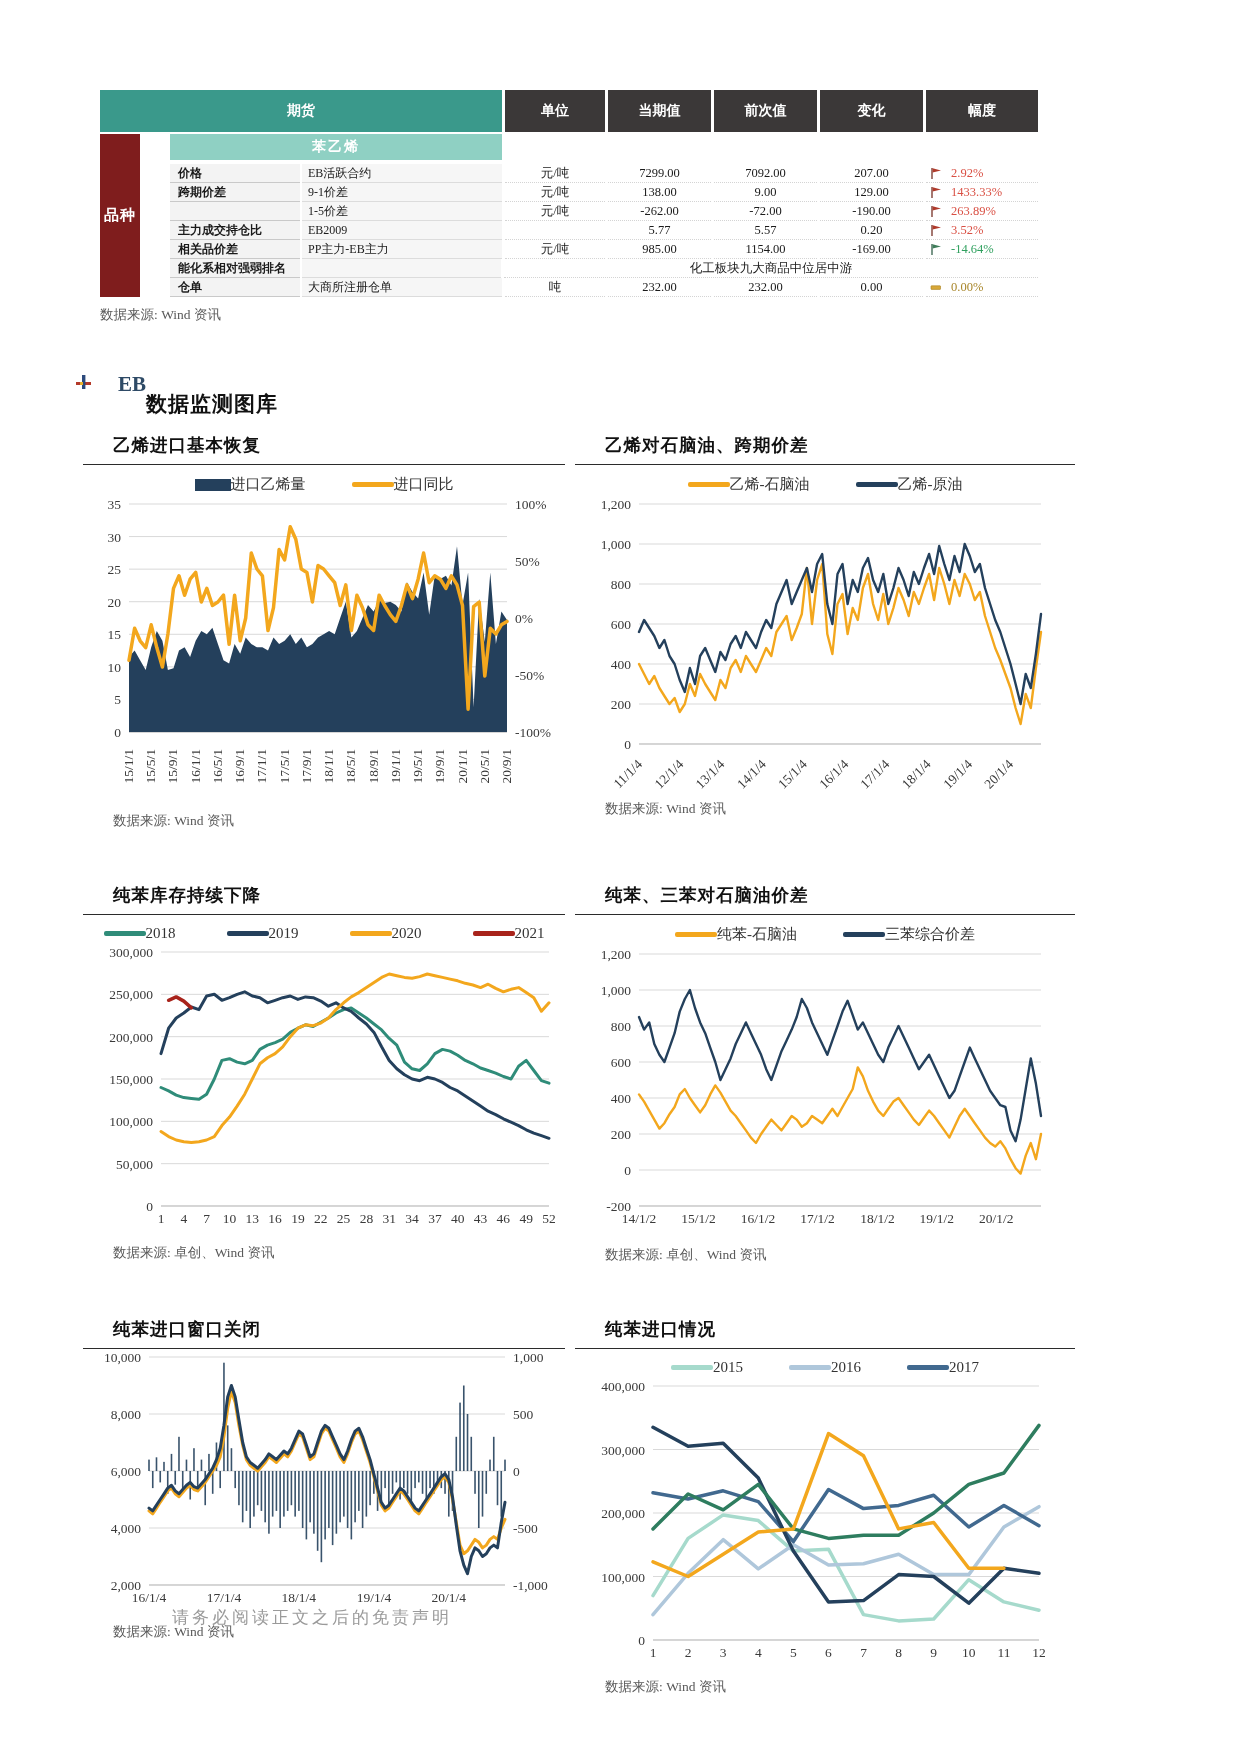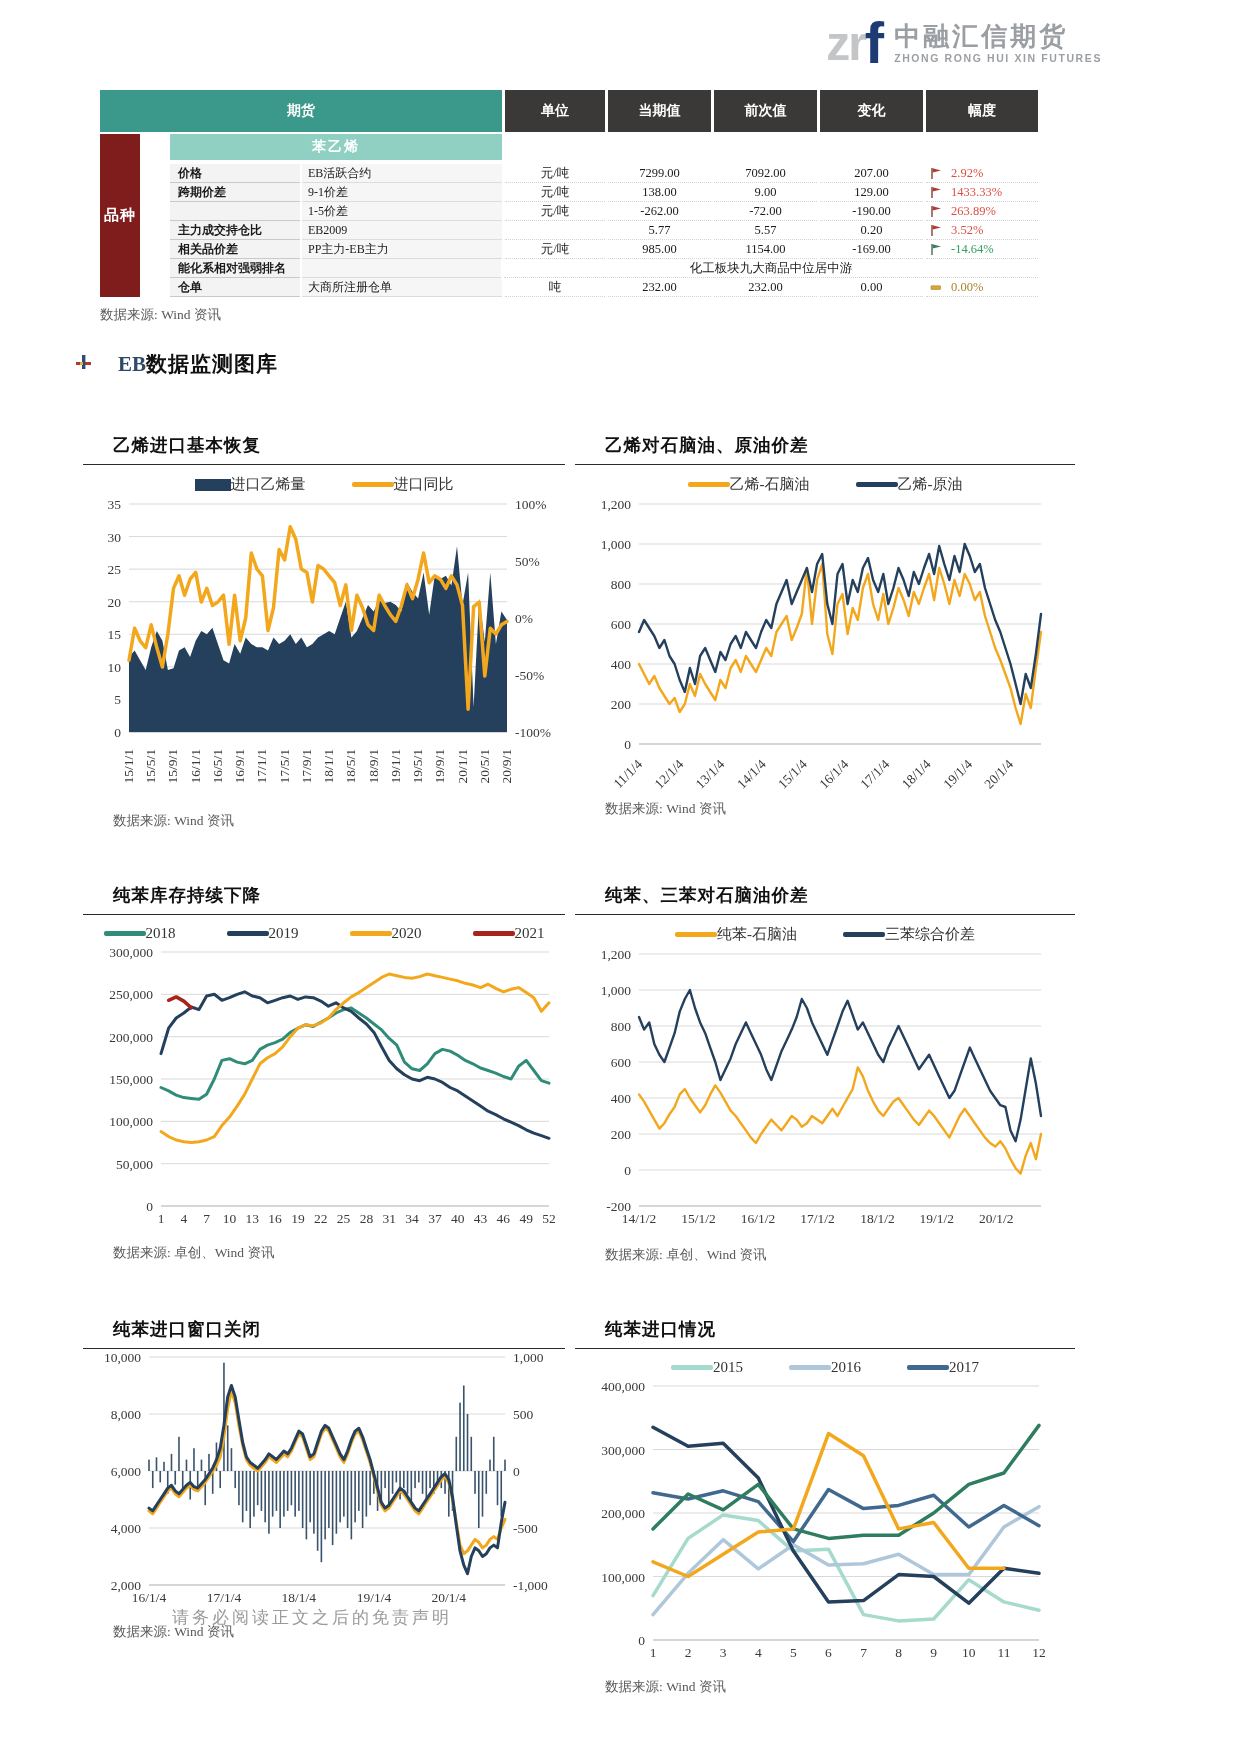--- a/index.html
+++ b/index.html
@@ -27,49 +27,41 @@
   .c-name{width:200px;background:#f6f6f6;font-size:12px;padding-left:6px;box-sizing:border-box;border-bottom:1px solid #dcdcdc;}
   .c-unit{width:100px;justify-content:center;border-bottom:1px dotted #d4d4d4;}
   .c-num{width:103px;justify-content:center;border-bottom:1px dotted #d4d4d4;}
   .c-pct{width:112px;margin-right:0;border-bottom:1px dotted #d4d4d4;padding-left:4px;box-sizing:border-box;gap:8px;}
   .c-span{width:536px;margin-right:0;justify-content:center;border-bottom:1px dotted #d4d4d4;font-size:12.5px;}
   .tsource{margin-top:9px;color:#595959;font-size:13.5px;}
   
   .sec{position:absolute;top:350px;left:75px;display:flex;align-items:center;text-align:center;}
   .sec-icon{margin-right:26px;}
   .sec-eb{color:#2e4a66;font-weight:bold;font-size:21px;}
-  .sec-cn{color:#111;font-weight:bold;font-size:21px;letter-spacing:1px;}
+  .sec-cn{color:#111;font-weight:bold;font-size:21px;letter-spacing:1px;margin-top:40px;}
   
   .charts{position:absolute;top:392px;left:83px;display:grid;grid-template-columns:482px 500px;column-gap:10px;}
   .chart-block{position:relative;margin-bottom:12px;}
   .chart-title{margin-left:30px;font-weight:bold;font-size:17.5px;color:#111;letter-spacing:1px;margin-top:41px;}
   .rule{border-top:1.5px solid #2b2b2b;margin-top:7px;}
   .legend{display:flex;justify-content:center;gap:46px;margin:10px 0 0 0;flex-wrap:wrap;}
   .legend.spread{justify-content:space-around;gap:10px;}
   .legend.col{flex-direction:column;align-items:flex-start;gap:3px;margin-left:118px;}
   .lg-item{display:flex;align-items:center;font-size:15px;color:#333;}
   .sw-line{width:42px;height:4.5px;border-radius:2px;display:inline-block;}
   .sw-bar{width:36px;height:12px;display:inline-block;}
   .source{margin-left:30px;color:#595959;font-size:13.5px;margin-top:2px;}
   svg text{font-family:"Liberation Serif","DejaVu Serif",serif;font-size:13.5px;fill:#3a3a3a;}
   .footer{position:absolute;top:1606px;left:172px;color:#9a9a9a;font-size:17px;letter-spacing:3px;}
 </style>
 </head>
 <body>
 
 <div class="page">
 
-  <div class="logo">
-    <span class="lg-zr">zr</span>
-    <span class="lg-f">f</span>
-    <div class="lg-txt">
-      <div class="lg-cn">中融汇信期货</div>
-      <div class="lg-en">ZHONG RONG HUI XIN FUTURES</div>
-    </div>
-  </div>
 
   <div class="twrap">
     <div class="thead">
       <div class="th th-fut">期货</div>
       <div class="th th-unit">单位</div>
       <div class="th th-num">当期值</div>
       <div class="th th-num">前次值</div>
       <div class="th th-num">变化</div>
       <div class="th th-pct">幅度</div>
     </div>
@@ -242,21 +234,21 @@
           <text x="361.2941176470588" y="255" transform="rotate(-90 361.2941176470588 255)" text-anchor="end">19/9/1</text>
           <text x="383.52941176470586" y="255" transform="rotate(-90 383.52941176470586 255)" text-anchor="end">20/1/1</text>
           <text x="405.7647058823529" y="255" transform="rotate(-90 405.7647058823529 255)" text-anchor="end">20/5/1</text>
           <text x="428" y="255" transform="rotate(-90 428 255)" text-anchor="end">20/9/1</text>
           <path d="M46.0 163.1 L51.6 156.6 L57.1 166.3 L62.7 176.1 L68.2 153.3 L73.8 137.0 L79.4 146.8 L84.9 176.1 L90.5 174.2 L96.0 156.6 L101.6 153.3 L107.1 163.1 L112.7 146.8 L118.3 137.0 L123.8 140.3 L129.4 133.8 L134.9 150.1 L140.5 166.3 L146.1 169.6 L151.6 150.1 L157.2 159.8 L162.7 143.5 L168.3 150.1 L173.9 153.3 L179.4 153.3 L185.0 156.6 L190.5 143.5 L196.1 150.1 L201.6 146.8 L207.2 140.3 L212.8 150.1 L218.3 143.5 L223.9 153.3 L229.4 150.1 L235.0 143.5 L240.6 140.3 L246.1 137.0 L251.7 140.3 L257.2 124.0 L262.8 107.7 L268.4 143.5 L273.9 137.0 L279.5 124.0 L285.0 111.0 L290.6 117.5 L296.1 106.4 L301.7 109.0 L307.3 107.7 L312.8 111.0 L318.4 117.5 L323.9 88.2 L329.5 97.9 L335.1 104.5 L340.6 78.4 L346.2 120.7 L351.7 81.7 L357.3 84.9 L362.9 81.7 L368.4 91.4 L374.0 52.3 L379.5 111.0 L385.1 78.4 L390.6 213.2 L396.2 104.5 L401.8 148.1 L407.3 78.4 L412.9 150.1 L418.4 117.5 L424.0 126.0 L424.0 238.0 L46.0 238.0 Z" fill="#24405C" stroke="none"></path>
           <path d="M46.0 166.2 L51.6 134.3 L57.1 146.8 L62.7 153.6 L68.2 130.8 L73.8 153.6 L79.4 173.0 L84.9 140.0 L90.5 94.4 L96.0 81.8 L101.6 101.2 L107.1 85.2 L112.7 78.4 L118.3 108.0 L123.8 94.4 L129.4 111.5 L134.9 108.0 L140.5 101.2 L146.1 150.2 L151.6 101.2 L157.2 146.8 L162.7 124.0 L168.3 59.0 L173.9 75.0 L179.4 81.8 L185.0 136.5 L190.5 113.7 L196.1 55.6 L201.6 65.9 L207.2 32.8 L212.8 45.3 L218.3 75.0 L223.9 78.4 L229.4 108.0 L235.0 71.6 L240.6 75.0 L246.1 81.8 L251.7 88.7 L257.2 111.5 L262.8 90.9 L268.4 136.5 L273.9 101.2 L279.5 113.7 L285.0 130.8 L290.6 136.5 L296.1 101.2 L301.7 111.5 L307.3 120.6 L312.8 127.4 L318.4 111.5 L323.9 90.9 L329.5 104.6 L335.1 85.2 L340.6 59.0 L346.2 88.7 L351.7 81.8 L357.3 85.2 L362.9 94.4 L368.4 81.8 L374.0 90.9 L379.5 111.5 L385.1 215.2 L390.6 112.6 L396.2 108.0 L401.8 182.1 L407.3 134.3 L412.9 140.0 L418.4 130.8 L424.0 127.4 " fill="none" stroke="#F3A71D" stroke-width="3.5" stroke-linejoin="round" stroke-linecap="round"></path>
         </svg>
       <div class="source">数据来源: Wind 资讯</div>
     </div>
     <div class="chart-block">
-      <div class="chart-title">乙烯对石脑油、原油价差</div>
+      <div class="chart-title">乙烯对石脑油、跨期价差</div>
       <div class="rule"></div>
       <div class="legend">
           <span class="lg-item">
             <span class="sw-line" style="background: rgb(243, 167, 29);"></span>
             <span>乙烯-石脑油</span>
           </span>
           <span class="lg-item">
             <span class="sw-line" style="background: rgb(36, 64, 92);"></span>
             <span>乙烯-原油</span>
           </span>

